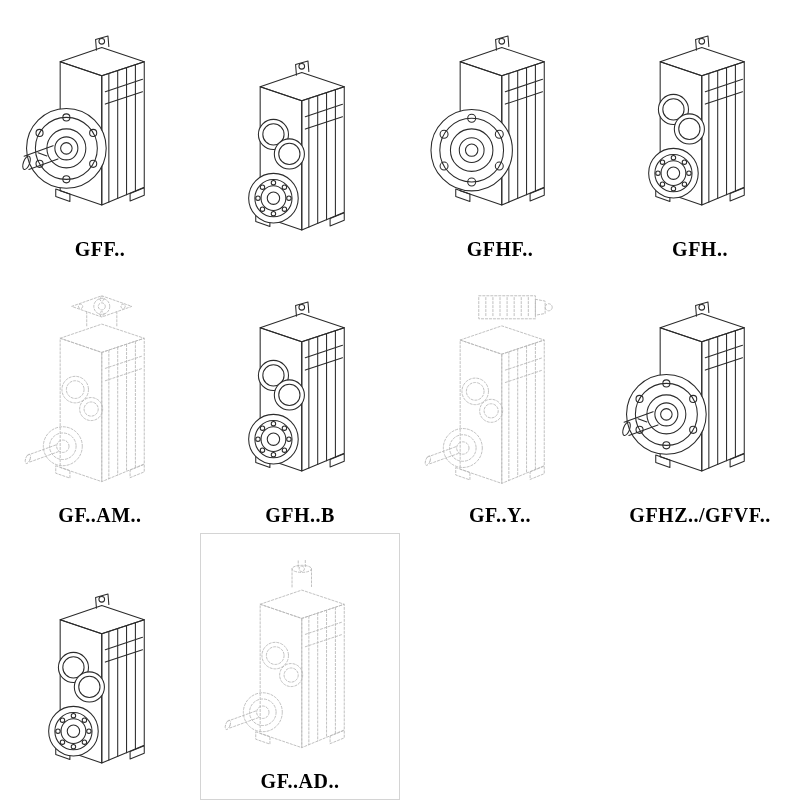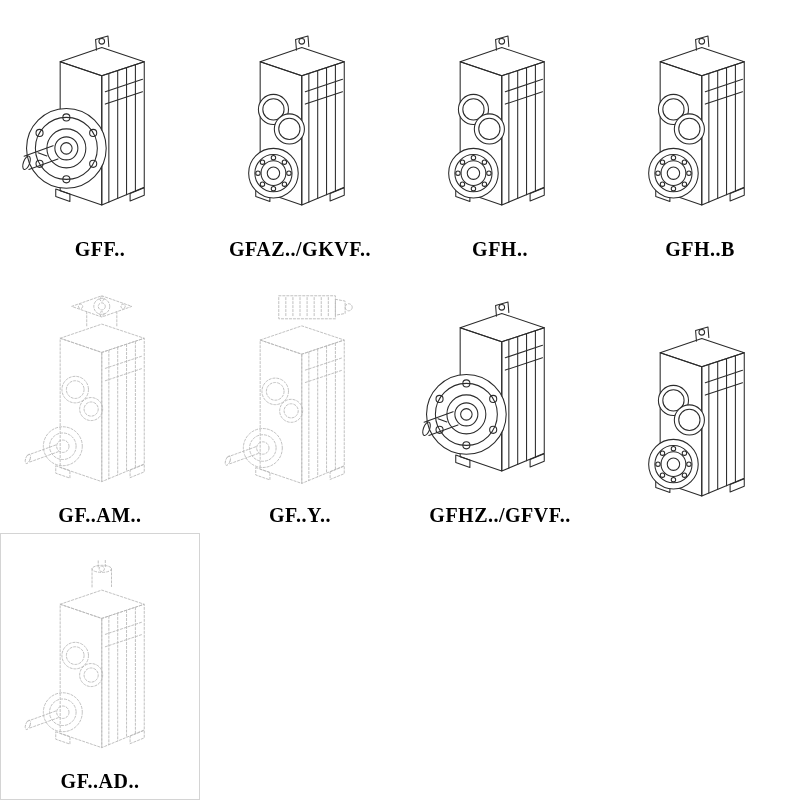--- a/index.html
+++ b/index.html
@@ -183,44 +183,49 @@
       <svg class="drawing solid" viewBox="0 0 180 235">
           <use href="#gb-flange-shaft"></use>
         </svg>
       <figcaption class="caption">GFF..</figcaption>
     </figure>
 
     <figure class="cell" style="margin:0">
       <svg class="drawing solid" viewBox="0 0 180 235">
           <use href="#gb-bores"></use>
         </svg>
-      <figcaption class="caption">GFAZ../GKVF..</figcaption>
-    </figure>
-
-
+    </figure>
+
+
+    <figure class="cell" style="margin:0">
+      <svg class="drawing solid" viewBox="0 0 180 235">
+          <use href="#gb-flange-front"></use>
+        </svg>
+      <figcaption class="caption">GFHF..</figcaption>
+    </figure>
 
     <figure class="cell" style="margin:0">
       <svg class="drawing solid" viewBox="0 0 180 235">
           <use href="#gb-bores"></use>
         </svg>
       <figcaption class="caption">GFH..</figcaption>
-    </figure>
-
-    <figure class="cell" style="margin:0">
-      <svg class="drawing solid" viewBox="0 0 180 235">
-          <use href="#gb-bores"></use>
-        </svg>
-      <figcaption class="caption">GFH..B</figcaption>
     </figure>
 
     <figure class="cell" style="margin:0">
       <svg class="drawing faded" viewBox="0 0 180 235">
           <use href="#gb-am"></use>
         </svg>
       <figcaption class="caption">GF..AM..</figcaption>
+    </figure>
+
+    <figure class="cell" style="margin:0">
+      <svg class="drawing solid" viewBox="0 0 180 235">
+          <use href="#gb-bores"></use>
+        </svg>
+      <figcaption class="caption">GFH..B</figcaption>
     </figure>
 
     <figure class="cell" style="margin:0">
       <svg class="drawing faded" viewBox="0 0 180 235">
           <use href="#gb-y"></use>
         </svg>
       <figcaption class="caption">GF..Y..</figcaption>
     </figure>
 
     <figure class="cell" style="margin:0">

